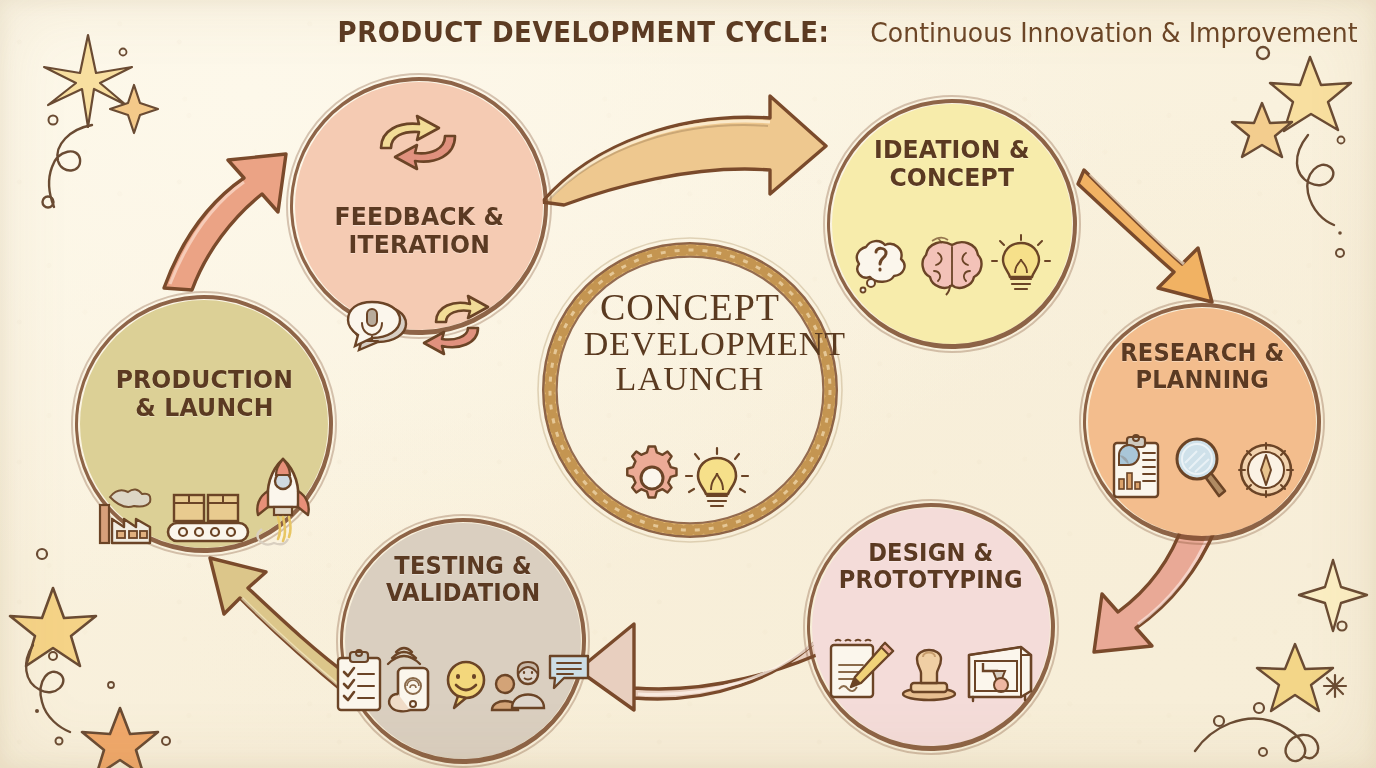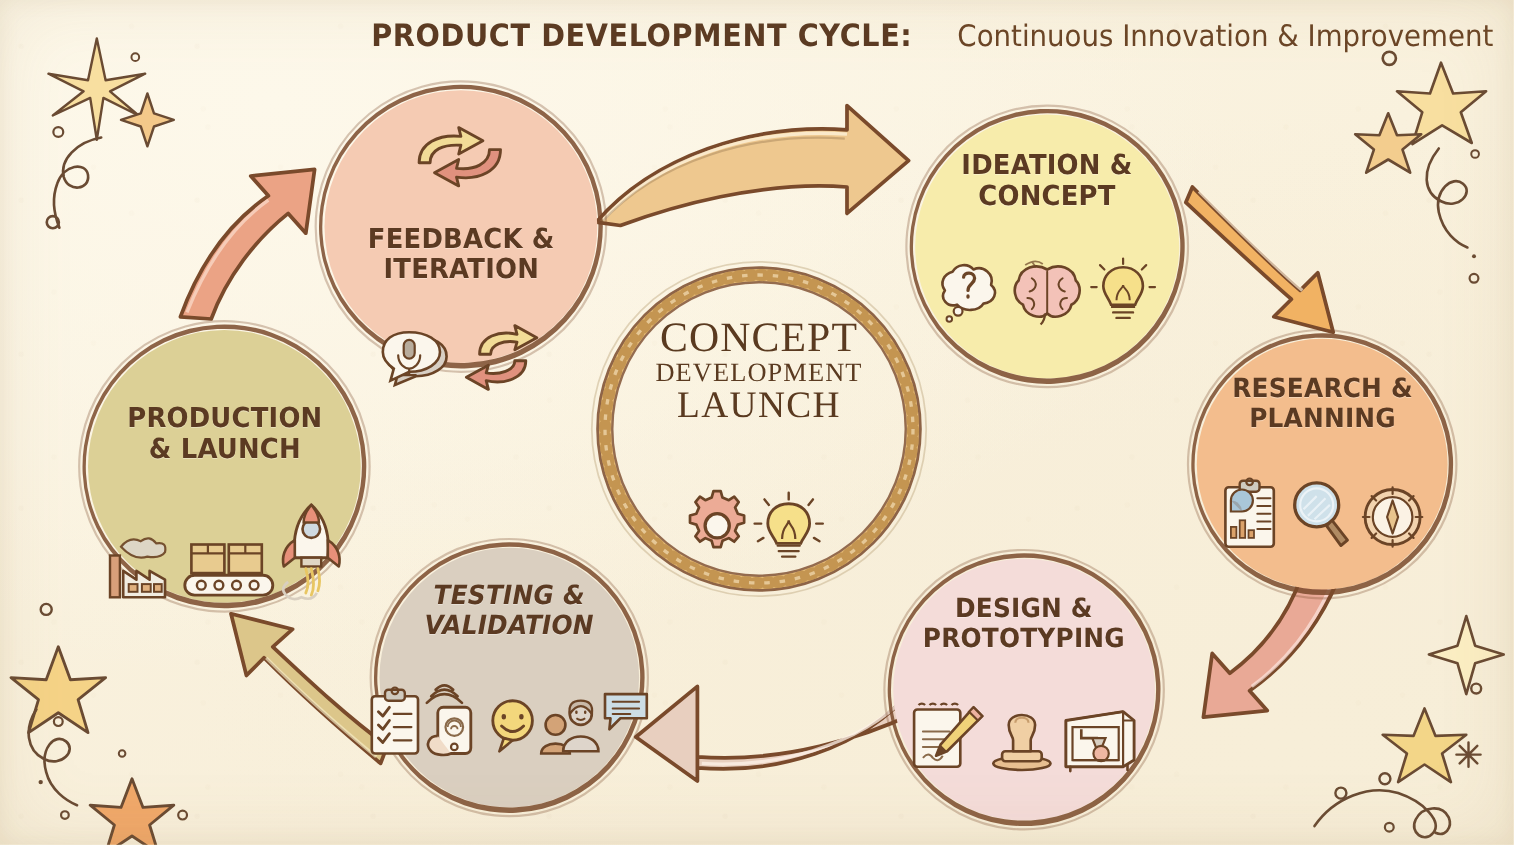--- a/index.html
+++ b/index.html
@@ -89,21 +89,21 @@
   }
   #center .rope{
     position:absolute;inset:0;border-radius:50%;
   }
   #center .ctext{
     position:absolute;left:0;right:0;top:54px;text-align:center;
     font-family:"Liberation Serif", serif;
     color:#5a3a20;
   }
   #center .l1{font-size:38px;letter-spacing:1px;line-height:1.02;}
-  #center .l2{font-size:24px;letter-spacing:1px;line-height:1.02;}
+  #center .l2{font-size:34px;letter-spacing:1px;line-height:1.02;text-align:right;}
   #center .l3{font-size:34px;letter-spacing:1.2px;line-height:1.08;}
   #center .cicons{position:absolute;left:0;right:0;top:212px;text-align:center;}
 
   .deco{position:absolute;pointer-events:none;}
   svg{display:block;overflow:visible;}
 </style>
 </head>
 <body>
 
 <div id="stage">
@@ -269,21 +269,21 @@
         <rect x="12" y="22" width="42" height="30" fill="none" stroke="#6b4426" stroke-width="2"></rect>
         <path d="M20,24 L20,32 L34,32 L34,38 L38,38 L34,44" fill="none" stroke="#6b4426" stroke-width="2.4"></path>
         <path d="M30,32 L42,32 L38,42 L34,42 Z" fill="#d8cfc2" stroke="#6b4426" stroke-width="2"></path>
         <circle cx="38" cy="46" r="7" fill="#eeb7a3" stroke="#6b4426" stroke-width="2"></circle>
         <path d="M12,52 L54,52" stroke="#6b4426" stroke-width="2"></path>
         <path d="M10,58 L10,62 M62,56 L62,61" stroke="#6b4426" stroke-width="2.4" stroke-linecap="round"></path>
       </svg>
     </div>
   </div>
 
-  <div class="node" id="n-testing" style="left:345px;top:498px;width:236px;height:236px;background:#dacfc0;font-style:italic;">
+  <div class="node" id="n-testing" style="left:345px;top:523px;width:236px;height:236px;background:#dacfc0;">
     <div class="ring"></div>
     <div class="ring2"></div>
     <div class="label" style="font-size:24px;margin-top:30px;">
       <div>TESTING &amp;</div>
       <div>VALIDATION</div>
     </div>
     <div class="icons" style="margin-top:12px;gap:2px;">
       <svg width="50" height="62" viewBox="0 0 50 62">
         <rect x="4" y="8" width="42" height="52" rx="3" fill="#fbf6ec" stroke="#6b4426" stroke-width="2.4"></rect>
         <rect x="16" y="2" width="18" height="10" rx="3" fill="#cfcabf" stroke="#6b4426" stroke-width="2.2"></rect>

